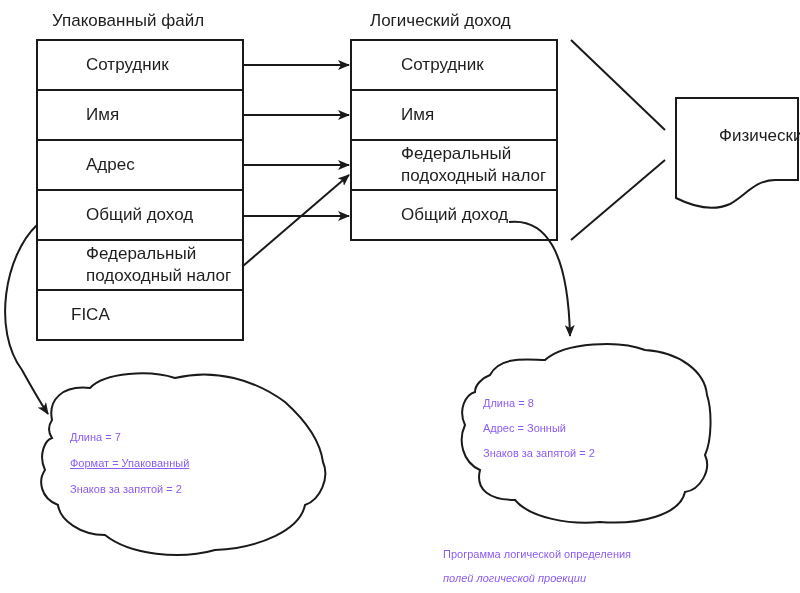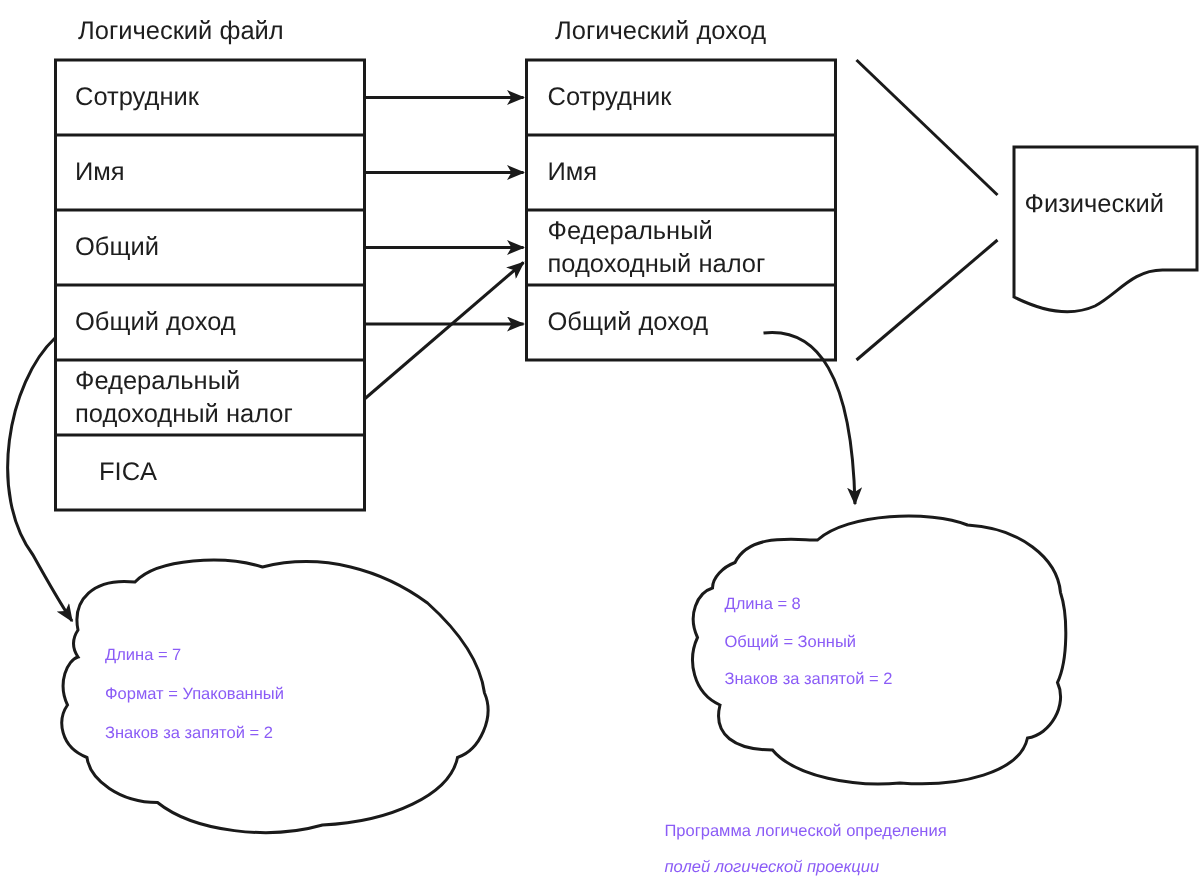--- a/index.html
+++ b/index.html
@@ -1,20 +1,20 @@
 <!DOCTYPE html>
 <html><head>
 <meta charset="utf-8">
 <style>
   html, body { margin: 0; padding: 0; background: #ffffff; }
   body { width: 800px; height: 593px; position: relative; overflow: hidden;
          font-family: "Liberation Sans", "DejaVu Sans", sans-serif; color: #1a1a1a; }
   svg { position: absolute; left: 0; top: 0; }
   .lbl { position: absolute; font-size: 17px; line-height: 20px; white-space: nowrap; color: #1e1e1e; }
-  .cell { position: absolute; font-size: 17px; line-height: 20px; white-space: nowrap; color: #1e1e1e; }
+  .cell { position: absolute; font-size: 17px; line-height: 20px; white-space: nowrap; color: #1e1e1e; margin-left: 36px; }
   .note { position: absolute; font-size: 11px; line-height: 25px; white-space: nowrap; color: #8b5cf6; }
 </style>
 </head>
 <body>
 
 <svg width="800" height="593" viewBox="0 0 800 593">
   <defs>
     <marker id="arr" markerWidth="12" markerHeight="10" refX="11" refY="5" orient="auto" markerUnits="userSpaceOnUse">
       <path d="M0,0 L12,5 L0,10 L3,5 Z" fill="#1a1a1a"></path>
     </marker>
@@ -75,41 +75,41 @@
            C712,410 712,440 705,455
            C712,470 700,490 685,492
            C680,515 640,525 600,522
            C570,525 530,518 515,500
            C490,500 475,490 480,470
            C462,462 458,440 465,425
            C458,410 465,395 475,392
            C475,385 482,378 490,375 Z" stroke="#1a1a1a" stroke-width="2" fill="#ffffff"></path>
 </svg>
 
-<div class="lbl" style="left:52px;top:11px;">Логический файл</div>
+<div class="lbl" style="left:52px;top:11px;">Упакованный файл</div>
 <div class="lbl" style="left:370px;top:11px;">Логический доход</div>
 
 <div class="cell" style="left:50px;top:55px;">Сотрудник</div>
 <div class="cell" style="left:50px;top:105px;">Имя</div>
-<div class="cell" style="left:50px;top:155px;">Общий</div>
+<div class="cell" style="left:50px;top:155px;">Адрес</div>
 <div class="cell" style="left:50px;top:205px;">Общий доход</div>
 <div class="cell" style="left:50px;top:244px;">Федеральный</div>
 <div class="cell" style="left:50px;top:266px;">подоходный налог</div>
-<div class="cell" style="left:66px;top:305px;">FICA</div>
+<div class="cell" style="left:35px;top:305px;">FICA</div>
 
 <div class="cell" style="left:365px;top:55px;">Сотрудник</div>
 <div class="cell" style="left:365px;top:105px;">Имя</div>
 <div class="cell" style="left:365px;top:144px;">Федеральный</div>
 <div class="cell" style="left:365px;top:166px;">подоходный налог</div>
 <div class="cell" style="left:365px;top:205px;">Общий доход</div>
 
 <div class="cell" style="left:683px;top:126px;">Физический</div>
 
 <div class="note" style="left:70px;top:425px;text-align:center;">Длина = 7</div>
-<div class="note" style="left:70px;top:451px;">Формат = Упакованный</div>
+<div class="note" style="left:70px;top:451px;text-decoration:underline;">Формат = Упакованный</div>
 <div class="note" style="left:70px;top:477px;">Знаков за запятой = 2</div>
 
 <div class="note" style="left:483px;top:391px;">Длина = 8</div>
-<div class="note" style="left:483px;top:416px;">Общий = Зонный</div>
+<div class="note" style="left:483px;top:416px;">Адрес = Зонный</div>
 <div class="note" style="left:483px;top:441px;">Знаков за запятой = 2</div>
 
 <div class="note" style="left:443px;top:542px;">Программа логической определения</div>
 <div class="note" style="left:443px;top:566px;font-style:italic;">полей логической проекции</div>
 
 </body></html>

